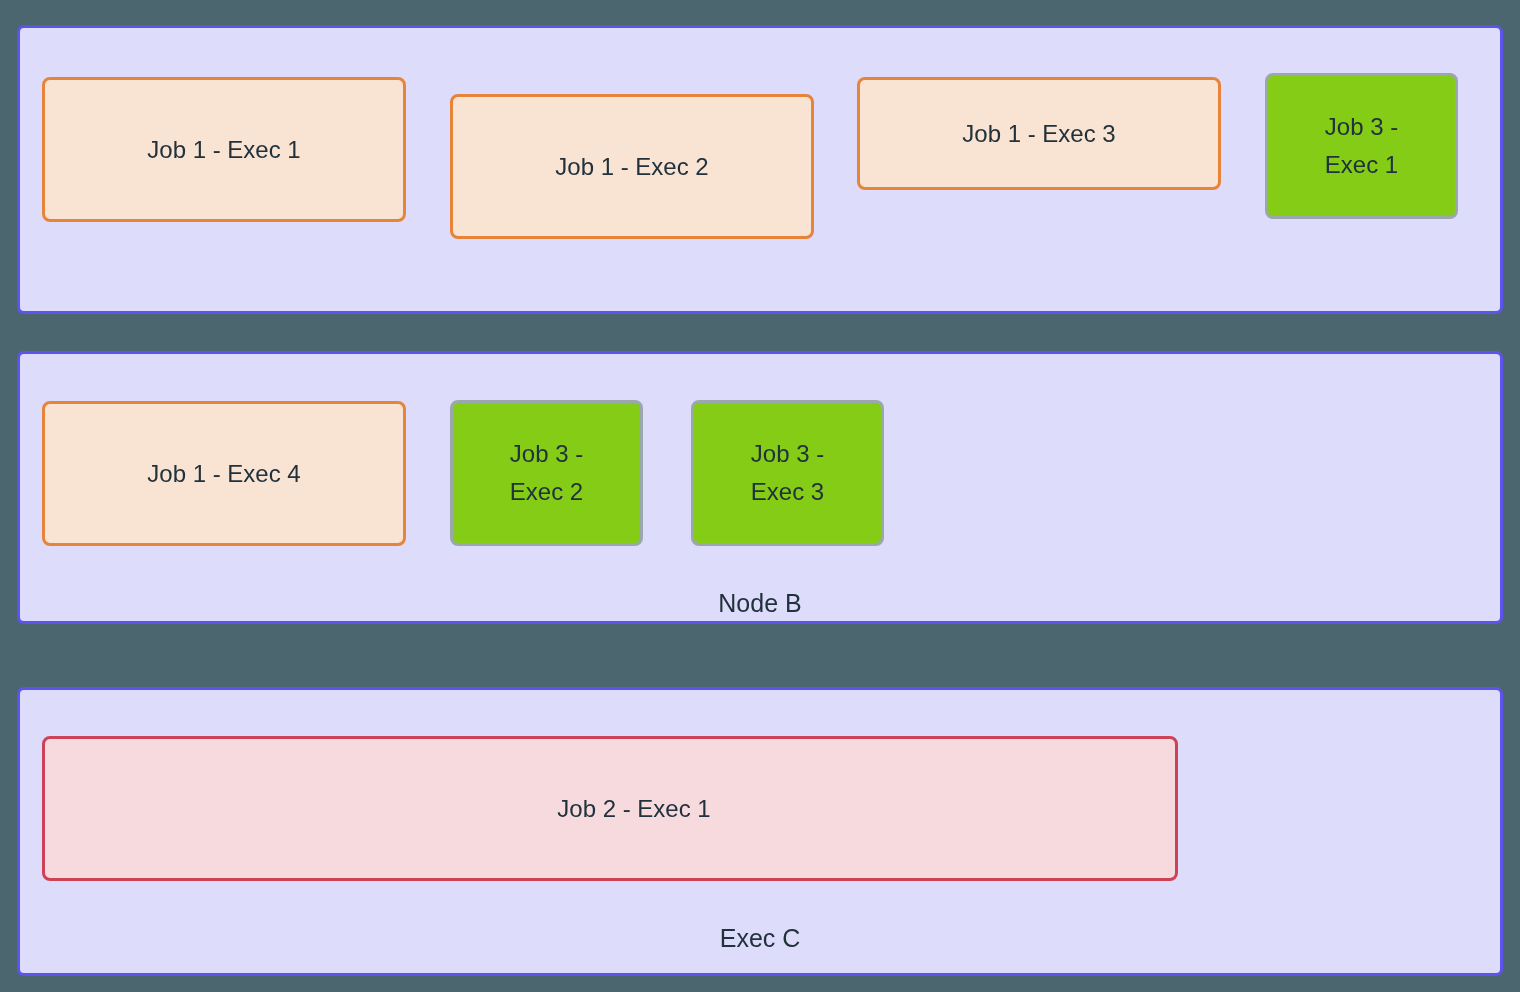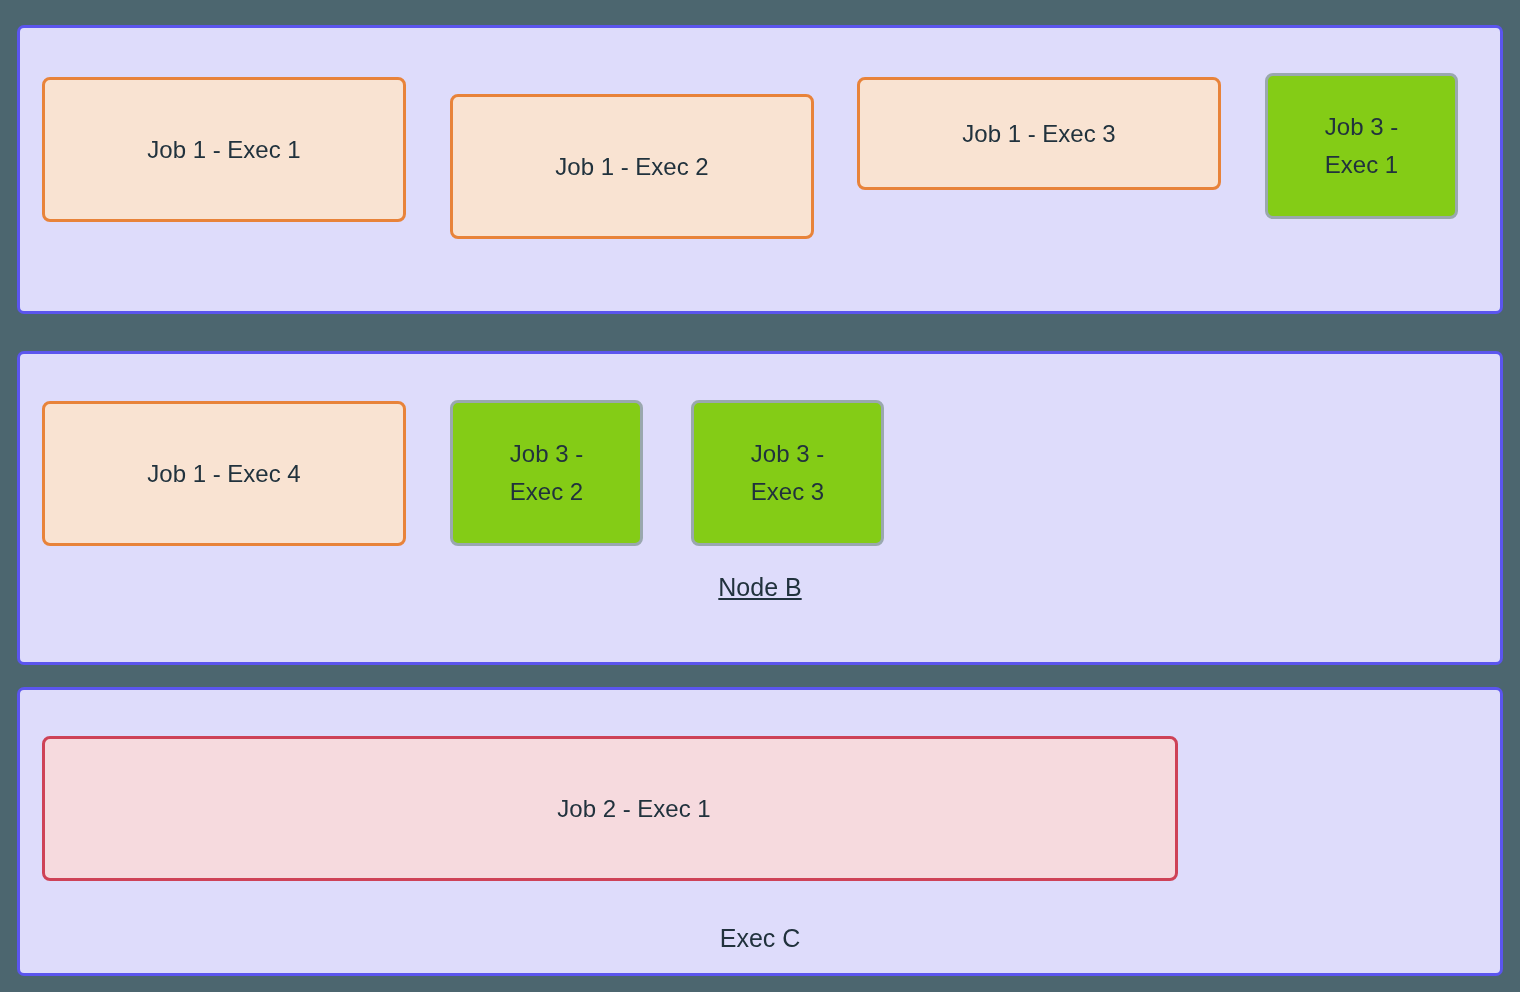--- a/index.html
+++ b/index.html
@@ -68,25 +68,25 @@
 <body>
 
 <div class="canvas">
     <div class="node" style="left: 17px; top: 14px; width: 1486px; height: 289px; margin-top: 11px;">
       <div class="task orange" style="left: 22px; top: 49px; width: 364px; height: 145px;">Job 1 - Exec 1</div>
       <div class="task orange" style="left: 430px; top: 66px; width: 364px; height: 145px;">Job 1 - Exec 2</div>
       <div class="task orange" style="left: 837px; top: 49px; width: 364px; height: 113px;">Job 1 - Exec 3</div>
       <div class="task gray" style="left: 1245px; top: 45px; width: 193px; height: 146px;">Job  3 -
 Exec 1</div>
     </div>
-    <div class="node" style="left: 17px; top: 351px; width: 1486px; height: 314px;">
+    <div class="node" style="left: 17px; top: 351px; width: 1486px; height: 273px;">
       <div class="task orange" style="left: 22px; top: 47px; width: 364px; height: 145px;">Job 1 - Exec 4</div>
       <div class="task gray" style="left: 430px; top: 46px; width: 193px; height: 146px;">Job 3 -
 Exec 2</div>
       <div class="task gray" style="left: 671px; top: 46px; width: 193px; height: 146px;">Job  3 -
 Exec 3</div>
-      <div class="node-label" style="top: 218px; text-decoration: underline;">Node B</div>
+      <div class="node-label" style="top: 234px;">Node B</div>
     </div>
     <div class="node" style="left: 17px; top: 687px; width: 1486px; height: 289px;">
       <div class="task red" style="left: 22px; top: 46px; width: 1136px; height: 145px; padding-left: 48px;">Job 2 - Exec 1</div>
       <div class="node-label" style="top: 233px;">Exec C</div>
     </div>
   </div>
 
 </body></html>

